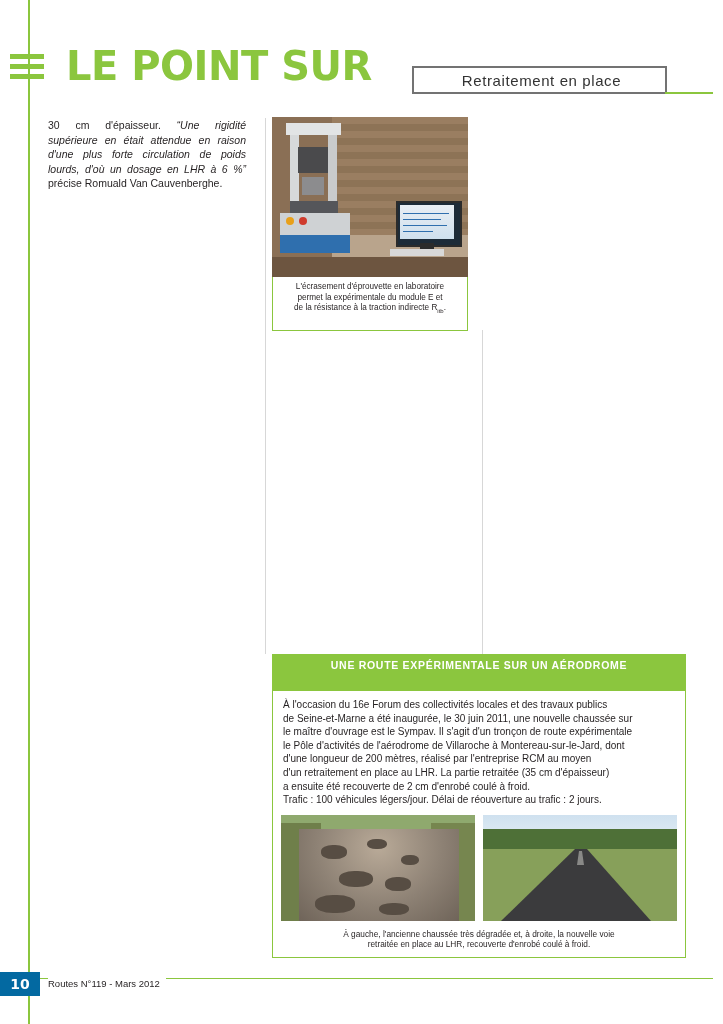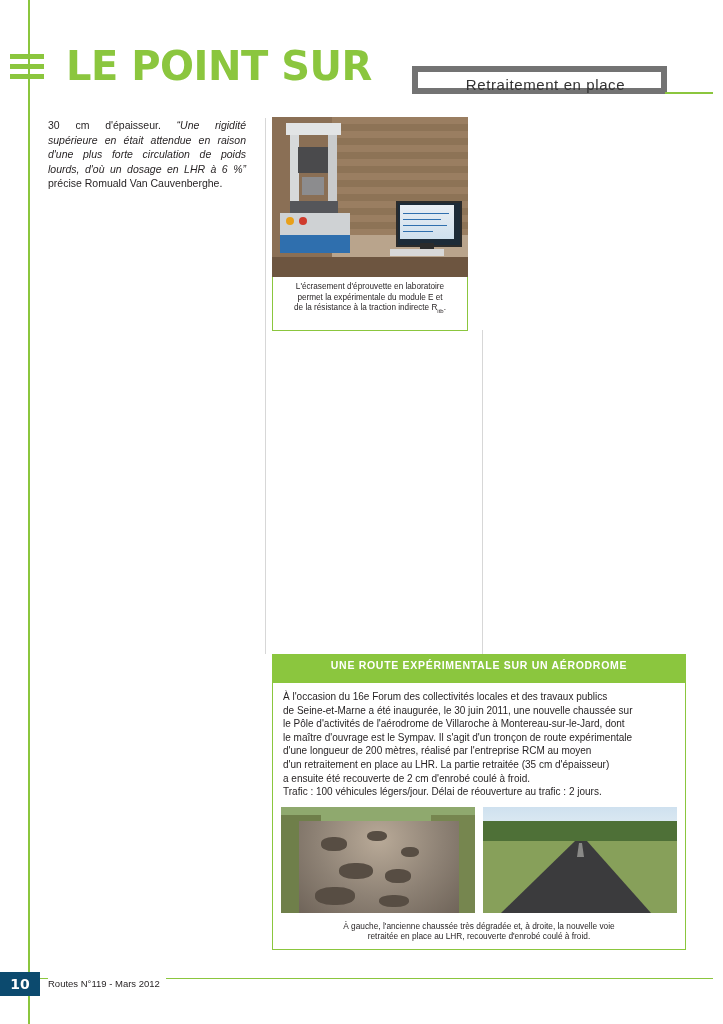--- a/index.html
+++ b/index.html
@@ -63,21 +63,21 @@
     line-height: 44px;
     white-space: nowrap;
     margin-left: 20px;
   }
   .title-sub-wrap {
     position: absolute;
     left: 412px;
     top: 44px;
     width: 255px;
     height: 28px;
-    border: 6px solid #737373;
+    border: 2px solid #737373;
     box-sizing: border-box;
   }
   .title-sub {
     position: absolute;
     left: 0;
     top: 0;
     width: 255px;
     height: 24px;
     line-height: 26px;
     text-align: center;
@@ -191,21 +191,21 @@
     box-sizing: border-box;
     background: #ffffff;
   }
   .greenbox .gb-title {
     background: #8bc63e;
     color: #ffffff;
     font-size: 10.5px;
     font-weight: bold;
     letter-spacing: 0.7px;
     text-align: center;
-    padding: 4px 0 12px 0;
+    padding: 4px 0 20px 0;
     font-family: "Liberation Sans", sans-serif;
   }
   .greenbox .gb-body {
     padding: 7px 10px 8px 10px;
     font-size: 10px;
     line-height: 13.6px;
     color: #231f20;
     text-align: left;
   }
   .gb-photos {
@@ -253,21 +253,21 @@
     width: 685px;
     height: 1px;
     background: #8bc63e;
   }
   .pagebadge {
     position: absolute;
     left: 0px;
     top: 972px;
     width: 40px;
     height: 24px;
-    background: #0c4a6e;
+    background: #0369a1;
     color: #ffffff;
     font-size: 14px;
     font-weight: bold;
     text-align: center;
     line-height: 24px;
     font-family: "DejaVu Sans", sans-serif;
   }
   .footer-text {
     position: absolute;
     left: 48px;
@@ -336,22 +336,22 @@
       <span>permet la expérimentale du module E et</span><br>
       <span>de la résistance à la traction indirecte R</span><sub>itb</sub><span>.</span>
     </div>
   </div>
 
   <div class="greenbox">
     <div class="gb-title">UNE ROUTE EXPÉRIMENTALE SUR UN AÉRODROME</div>
     <div class="gb-body">
       <div>À l'occasion du 16e Forum des collectivités locales et des travaux publics</div>
       <div>de Seine-et-Marne a été inaugurée, le 30 juin 2011, une nouvelle chaussée sur</div>
+      <div>le maître d'ouvrage est le Sympav. Il s'agit d'un tronçon de route expérimentale</div>
       <div>le Pôle d'activités de l'aérodrome de Villaroche à Montereau-sur-le-Jard, dont</div>
-      <div>le maître d'ouvrage est le Sympav. Il s'agit d'un tronçon de route expérimentale</div>
       <div>d'une longueur de 200 mètres, réalisé par l'entreprise RCM au moyen</div>
       <div>d'un retraitement en place au LHR. La partie retraitée (35 cm d'épaisseur)</div>
       <div>a ensuite été recouverte de 2 cm d'enrobé coulé à froid.</div>
       <div>Trafic : 100 véhicules légers/jour. Délai de réouverture au trafic : 2 jours.</div>
     </div>
 
     <div class="gb-photos">
       <div class="gb-photo">
         <div class="pa-sky"></div>
         <div class="pa-grassL"></div>

